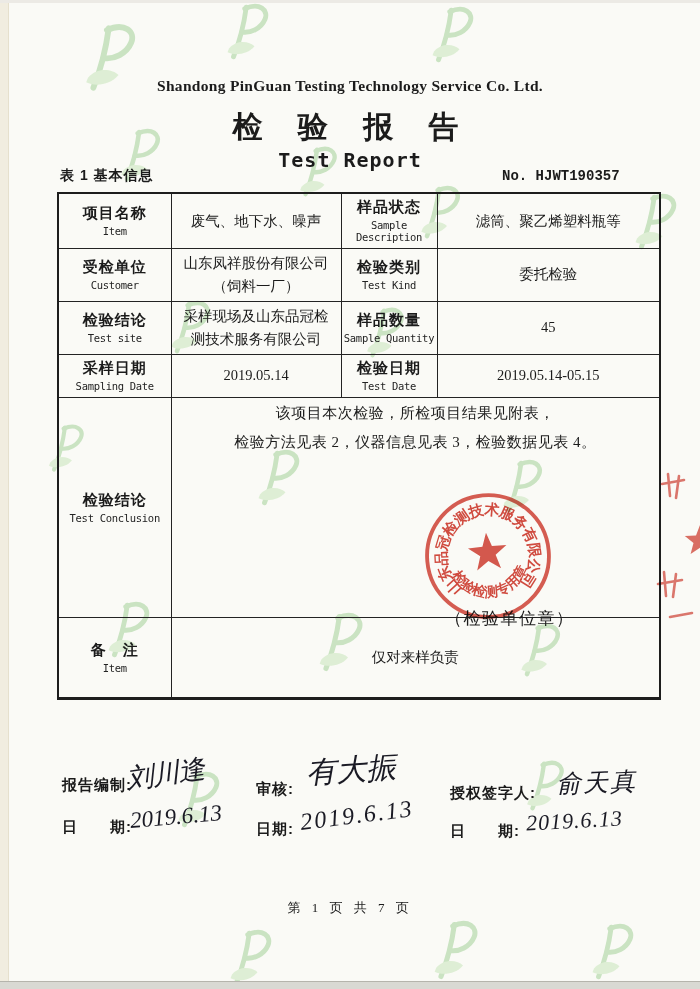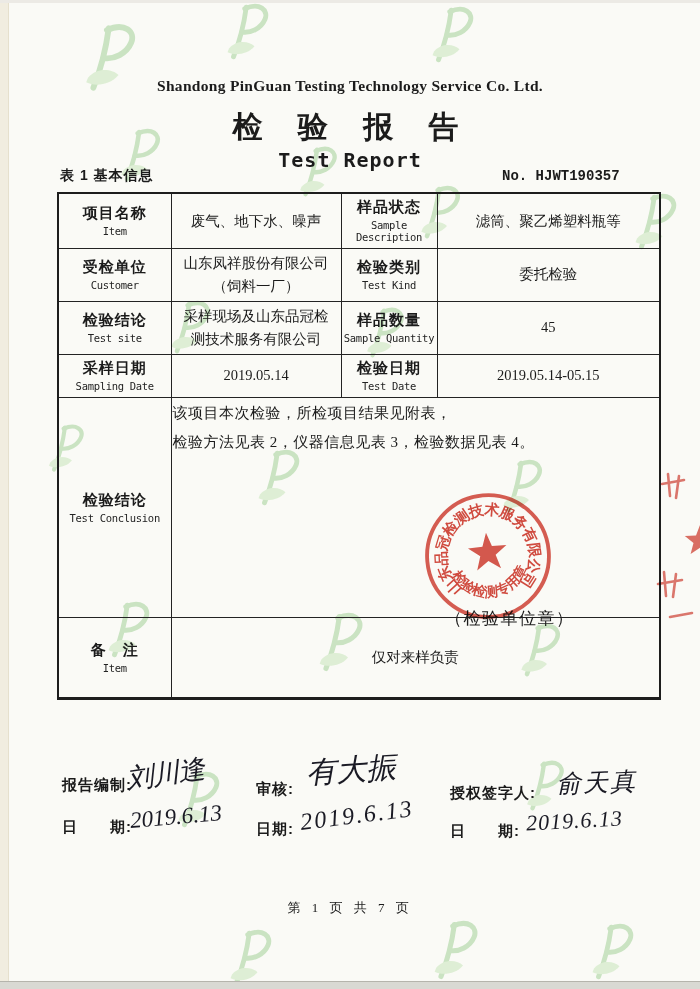--- a/index.html
+++ b/index.html
@@ -29,21 +29,21 @@
   table.basic{
     position:absolute;left:57px;top:192px;width:602px;z-index:1;
     border-collapse:collapse;table-layout:fixed;background:transparent;
     border:2px solid #1d1d1d;border-bottom-width:3px;
   }
   table.basic td{border:1.4px solid #232323;overflow:hidden;}
   .lc{text-align:center;vertical-align:middle;padding:2px;}
   .lab-cn{font-size:15px;font-weight:bold;letter-spacing:1px;}
   .lab-en{font-size:10.5px;font-family:"DejaVu Sans Mono",monospace;letter-spacing:-.3px;margin-top:2px;color:#232323;}
   .vc{text-align:center;vertical-align:middle;font-size:14.5px;font-family:"Liberation Serif",serif;padding:2px 6px;line-height:1.55;}
-  .concl-cell{vertical-align:top;text-align:left;}
+  .concl-cell{vertical-align:top;text-align:center;}
   .concl-line{font-size:15px;font-family:"Liberation Serif",serif;line-height:29px;letter-spacing:.5px;}
 
   
   .seal-caption{position:absolute;left:445px;top:607px;font-size:17px;font-family:"Liberation Serif",serif;letter-spacing:1.5px;z-index:1;}
   .stamp{position:absolute;left:421px;top:489px;width:134px;height:134px;z-index:2;opacity:.9;mix-blend-mode:multiply;transform:rotate(-5deg);}
   .stamp-ring-ch{font-size:14.5px;font-weight:bold;fill:#d0382c;text-anchor:middle;font-family:"Liberation Sans",sans-serif;}
   .stamp-bottom-ch{font-size:13.5px;font-weight:bold;fill:#d0382c;text-anchor:middle;font-family:"Liberation Sans",sans-serif;}
   .edge-stamp{position:absolute;left:646px;top:466px;width:54px;height:170px;z-index:2;opacity:.85;mix-blend-mode:multiply;}
 
   

